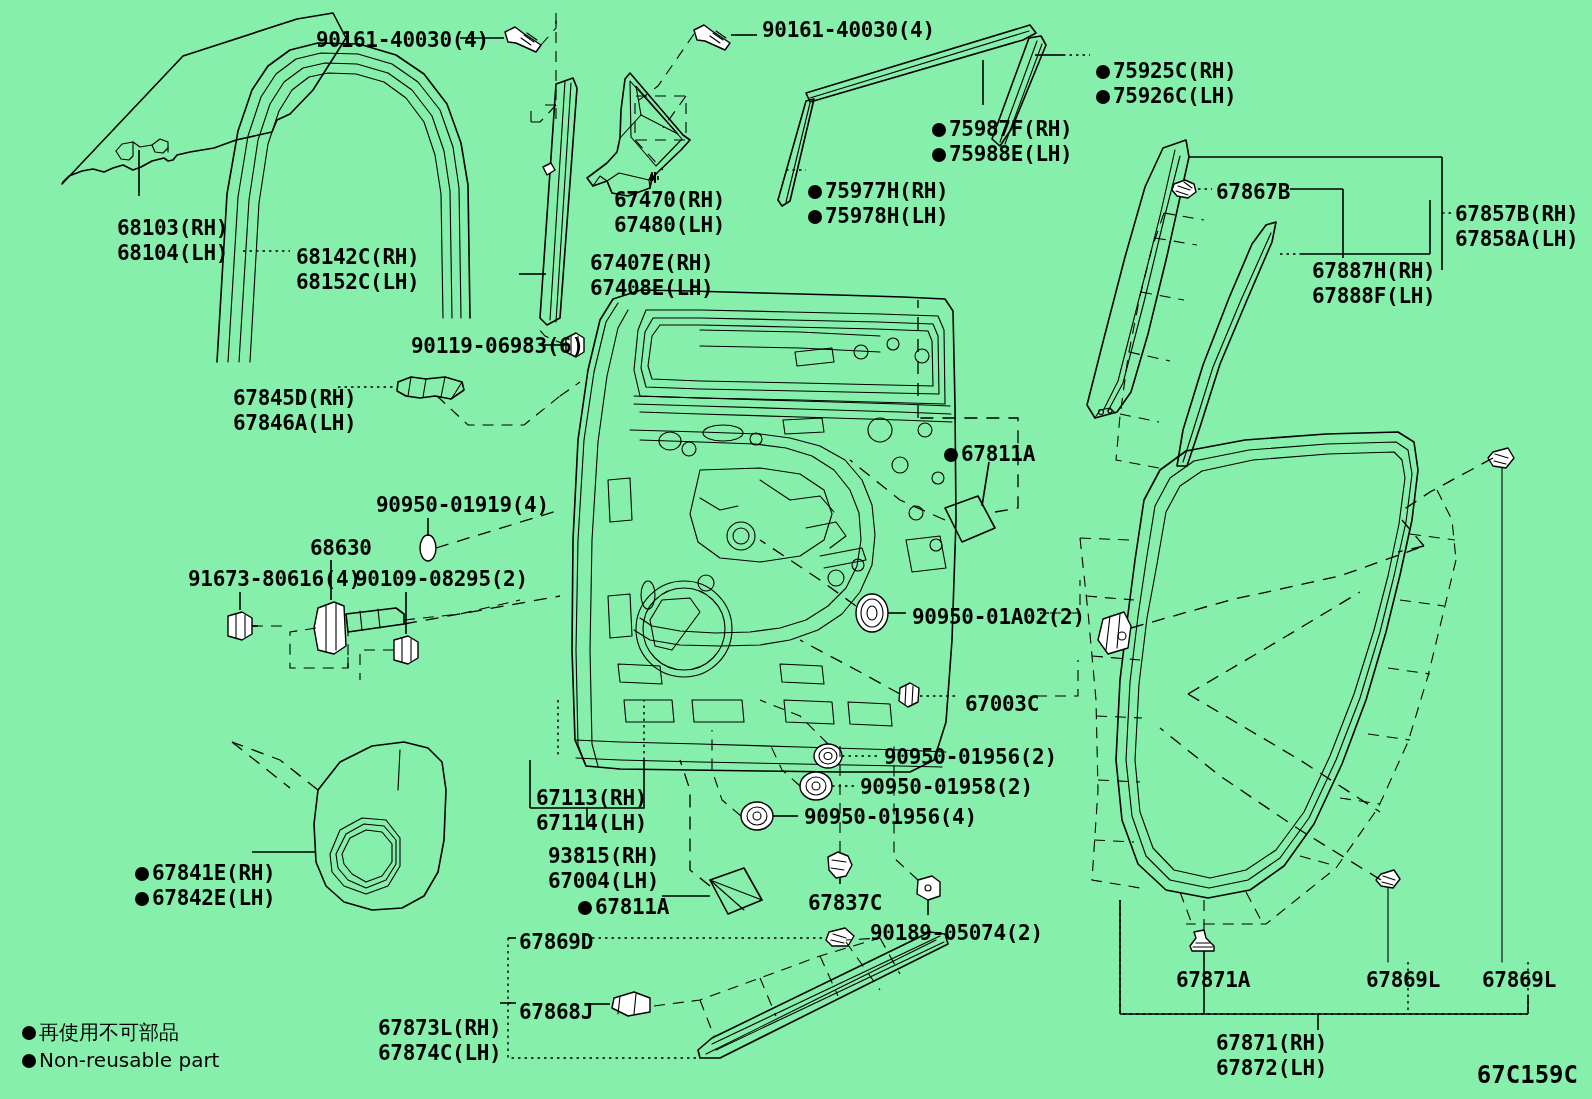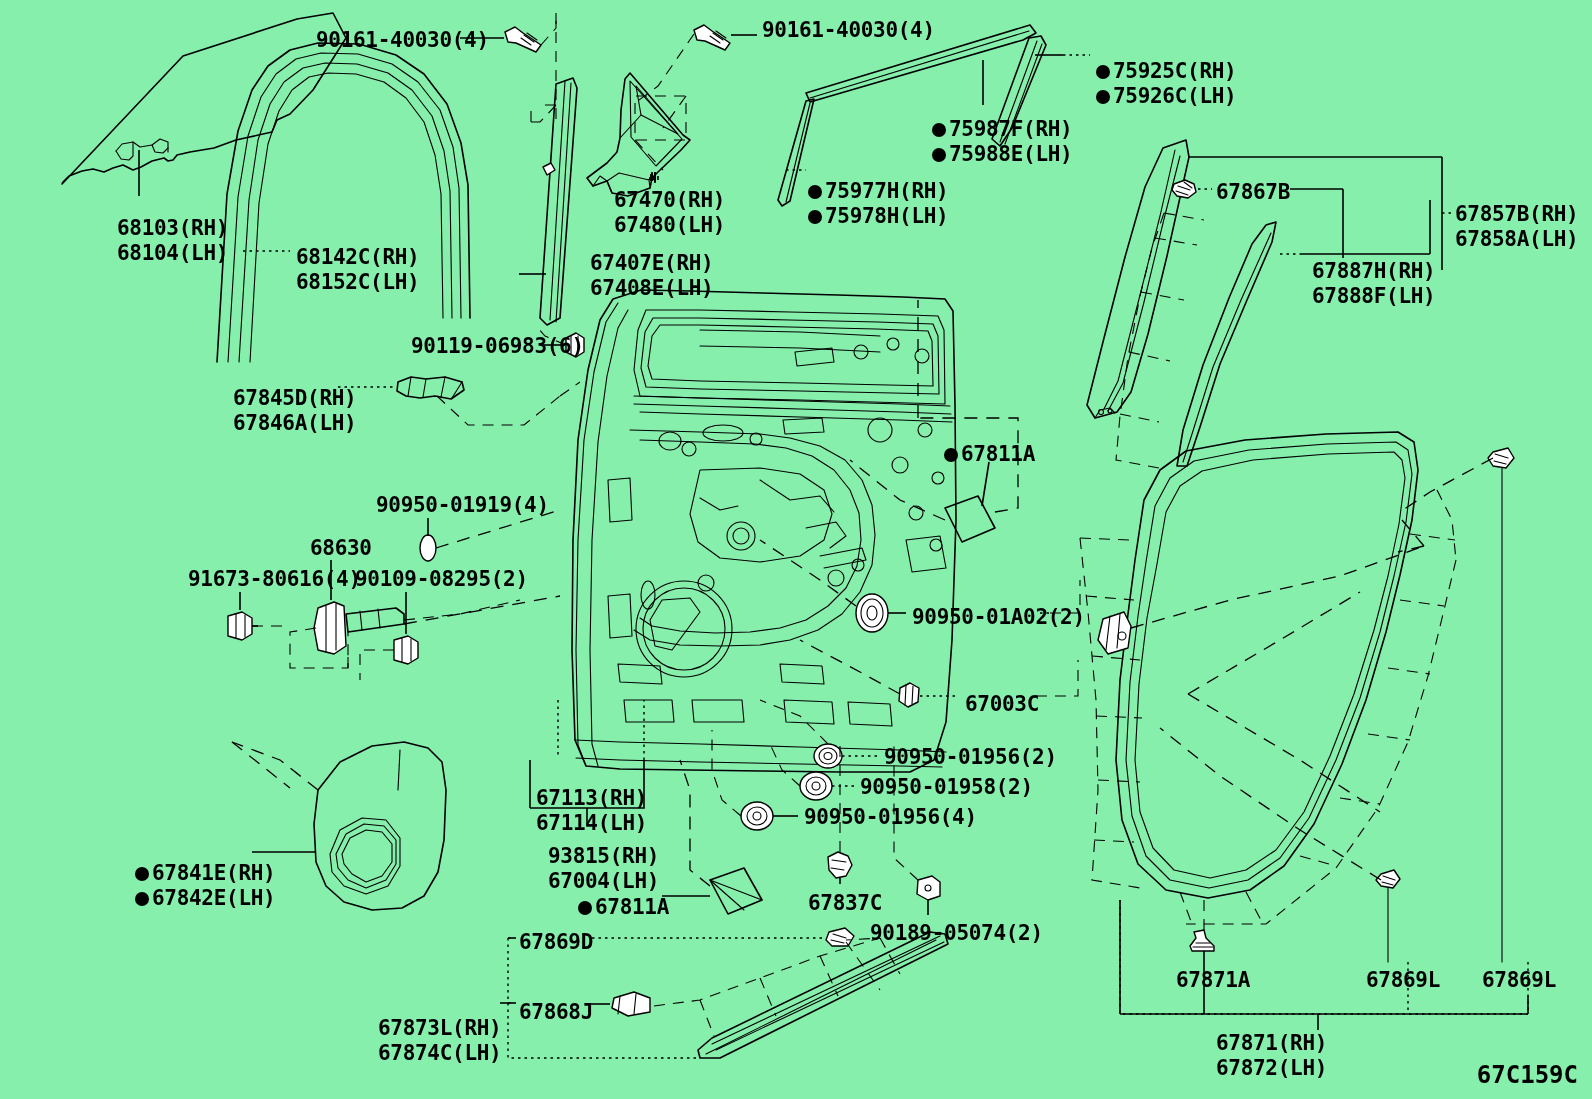--- a/index.html
+++ b/index.html
@@ -594,16 +594,24 @@
       <div class="lbl" style="left: 870px; top: 921px;"><div><span>90189-05074(2)</span></div></div>
       <div class="lbl" style="left: 519px; top: 930px;"><div><span>67869D</span></div></div>
       <div class="lbl two" style="left: 378px; top: 1000px;"><div><span>67873L(RH)</span></div><div><span>67874C(LH)</span></div></div>
       <div class="lbl" style="left: 519px; top: 1000px;"><div><span>67868J</span></div></div>
       <div class="lbl" style="left: 1176px; top: 968px;"><div><span>67871A</span></div></div>
       <div class="lbl" style="left: 1366px; top: 968px;"><div><span>67869L</span></div></div>
       <div class="lbl" style="left: 1482px; top: 968px;"><div><span>67869L</span></div></div>
       <div class="lbl two" style="left: 1216px; top: 1015px;"><div><span>67871(RH)</span></div><div><span>67872(LH)</span></div></div>
     </div>
 
+  <div class="legend">
+    <div>
+      <span class="bullet"></span><span class="jp">再使用不可部品</span>
+    </div>
+    <div>
+      <span class="bullet"></span><span class="en">Non-reusable part</span>
+    </div>
+  </div>
 
   <div class="code">67C159C</div>
 
 </div>
 
 </body></html>

